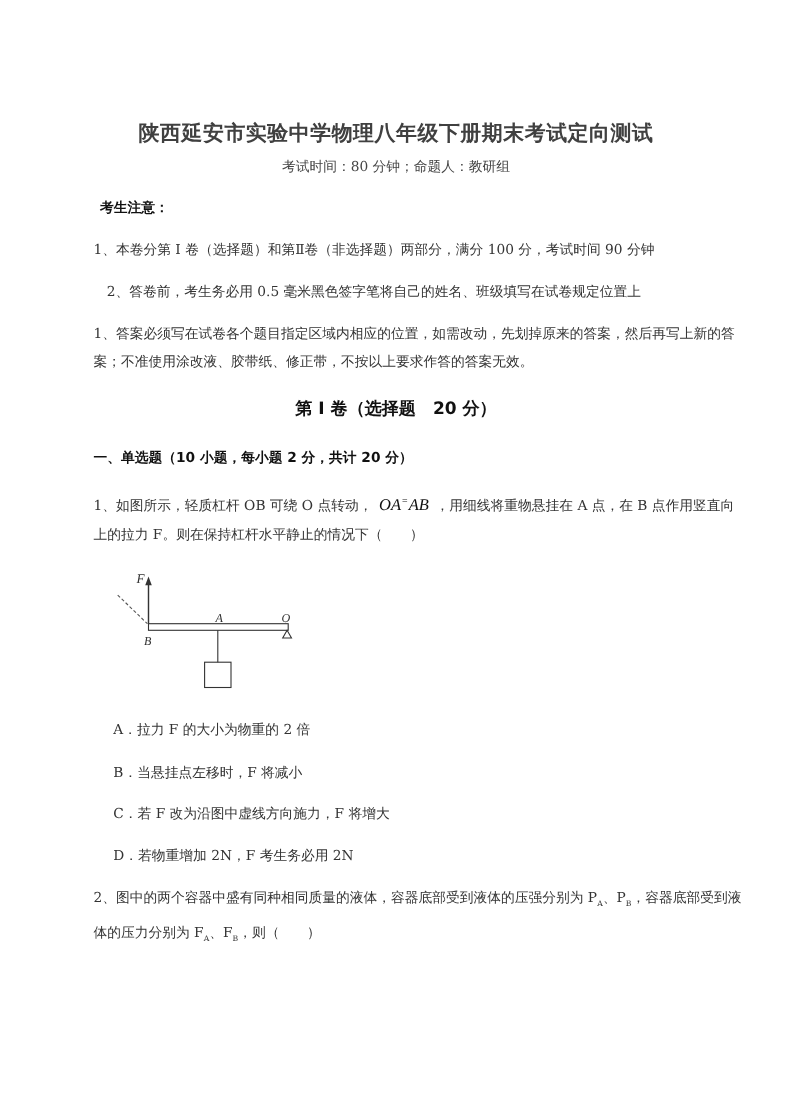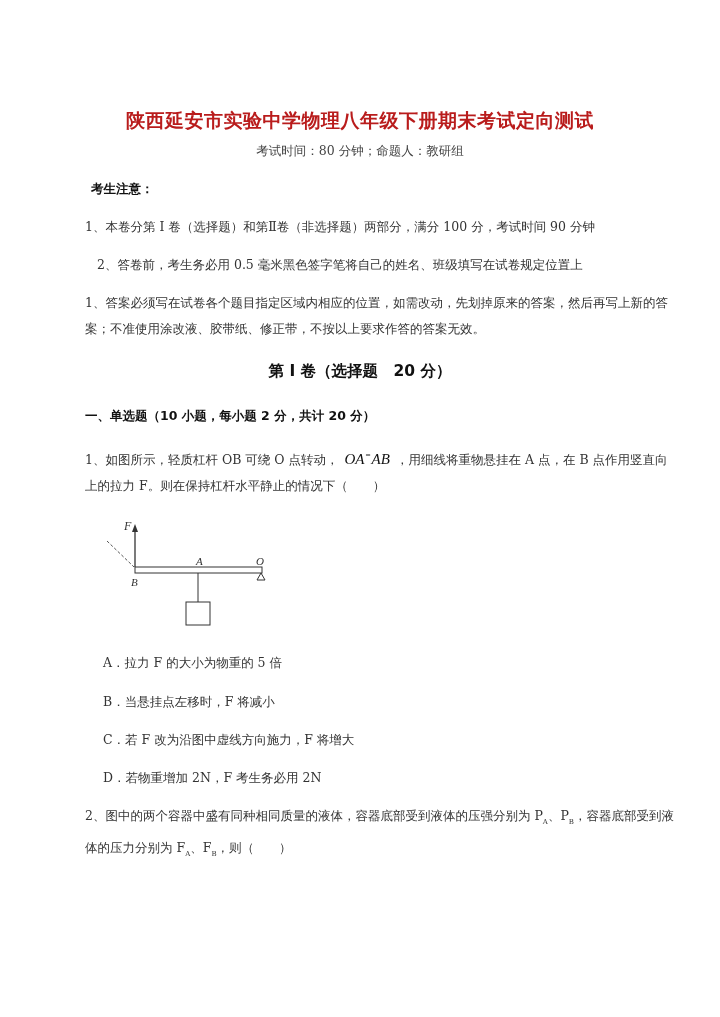--- a/index.html
+++ b/index.html
@@ -5,21 +5,21 @@
   html, body { margin: 0; padding: 0; background: #ffffff; }
   body {
     width: 720px; height: 1017px; position: relative; overflow: hidden;
     font-family: "DejaVu Serif", "Liberation Serif", serif;
     color: #222;
   }
   .abs { position: absolute; }
   .title {
     left: 0; width: 720px; top: 108px; text-align: center;
     font-family: "DejaVu Sans", sans-serif; font-weight: bold;
-    font-size: 19px; color: #b91c1c; letter-spacing: 0.5px;
+    font-size: 19px; color: #404040; letter-spacing: 0.5px;
   }
   .subtitle {
     left: 0; width: 720px; top: 143px; text-align: center;
     font-size: 12.5px; color: #444;
   }
   .note-head {
     left: 91px; top: 181px; font-size: 12.5px; font-weight: bold; color: #111;
     font-family: Liberation Mono, monospace;
   }
   .para { left: 85px; width: 595px; font-size: 12.5px; color: #333; line-height: 26px; }
@@ -62,20 +62,20 @@
   <text x="124" y="530" font-size="12" fill="#333">F</text>
   <rect x="135" y="567" width="127" height="6" fill="none" stroke="#333" stroke-width="1"></rect>
   <text x="196" y="565" font-size="11" fill="#333">A</text>
   <text x="256" y="565" font-size="11" fill="#333">O</text>
   <text x="131" y="586" font-size="11" fill="#333">B</text>
   <polygon points="261,573 257,580 265,580" fill="none" stroke="#333" stroke-width="1"></polygon>
   <line x1="198" y1="573" x2="198" y2="602" stroke="#333" stroke-width="1"></line>
   <rect x="186" y="602" width="24" height="23" fill="none" stroke="#333" stroke-width="1"></rect>
 </svg>
 
-<div class="abs option" style="top:655px;">A．拉力 F 的大小为物重的 5 倍</div>
+<div class="abs option" style="top:655px;">A．拉力 F 的大小为物重的 2 倍</div>
 <div class="abs option" style="top:694px;">B．当悬挂点左移时，F 将减小</div>
 <div class="abs option" style="top:732px;">C．若 F 改为沿图中虚线方向施力，F 将增大</div>
 <div class="abs option" style="top:770px;">D．若物重增加 2N，F 考生务必用 2N</div>
 
 <div class="abs para" style="top:803px;">
   <span>2、图中的两个容器中盛有同种相同质量的液体，容器底部受到液体的压强分别为 P</span><span class="sub">A</span><span>、P</span><span class="sub">B</span><span>，容器底部受到液体的压力分别为 F</span><span class="sub">A</span><span>、F</span><span class="sub">B</span><span>，则（　　）</span>
 </div>
 
 </body></html>

